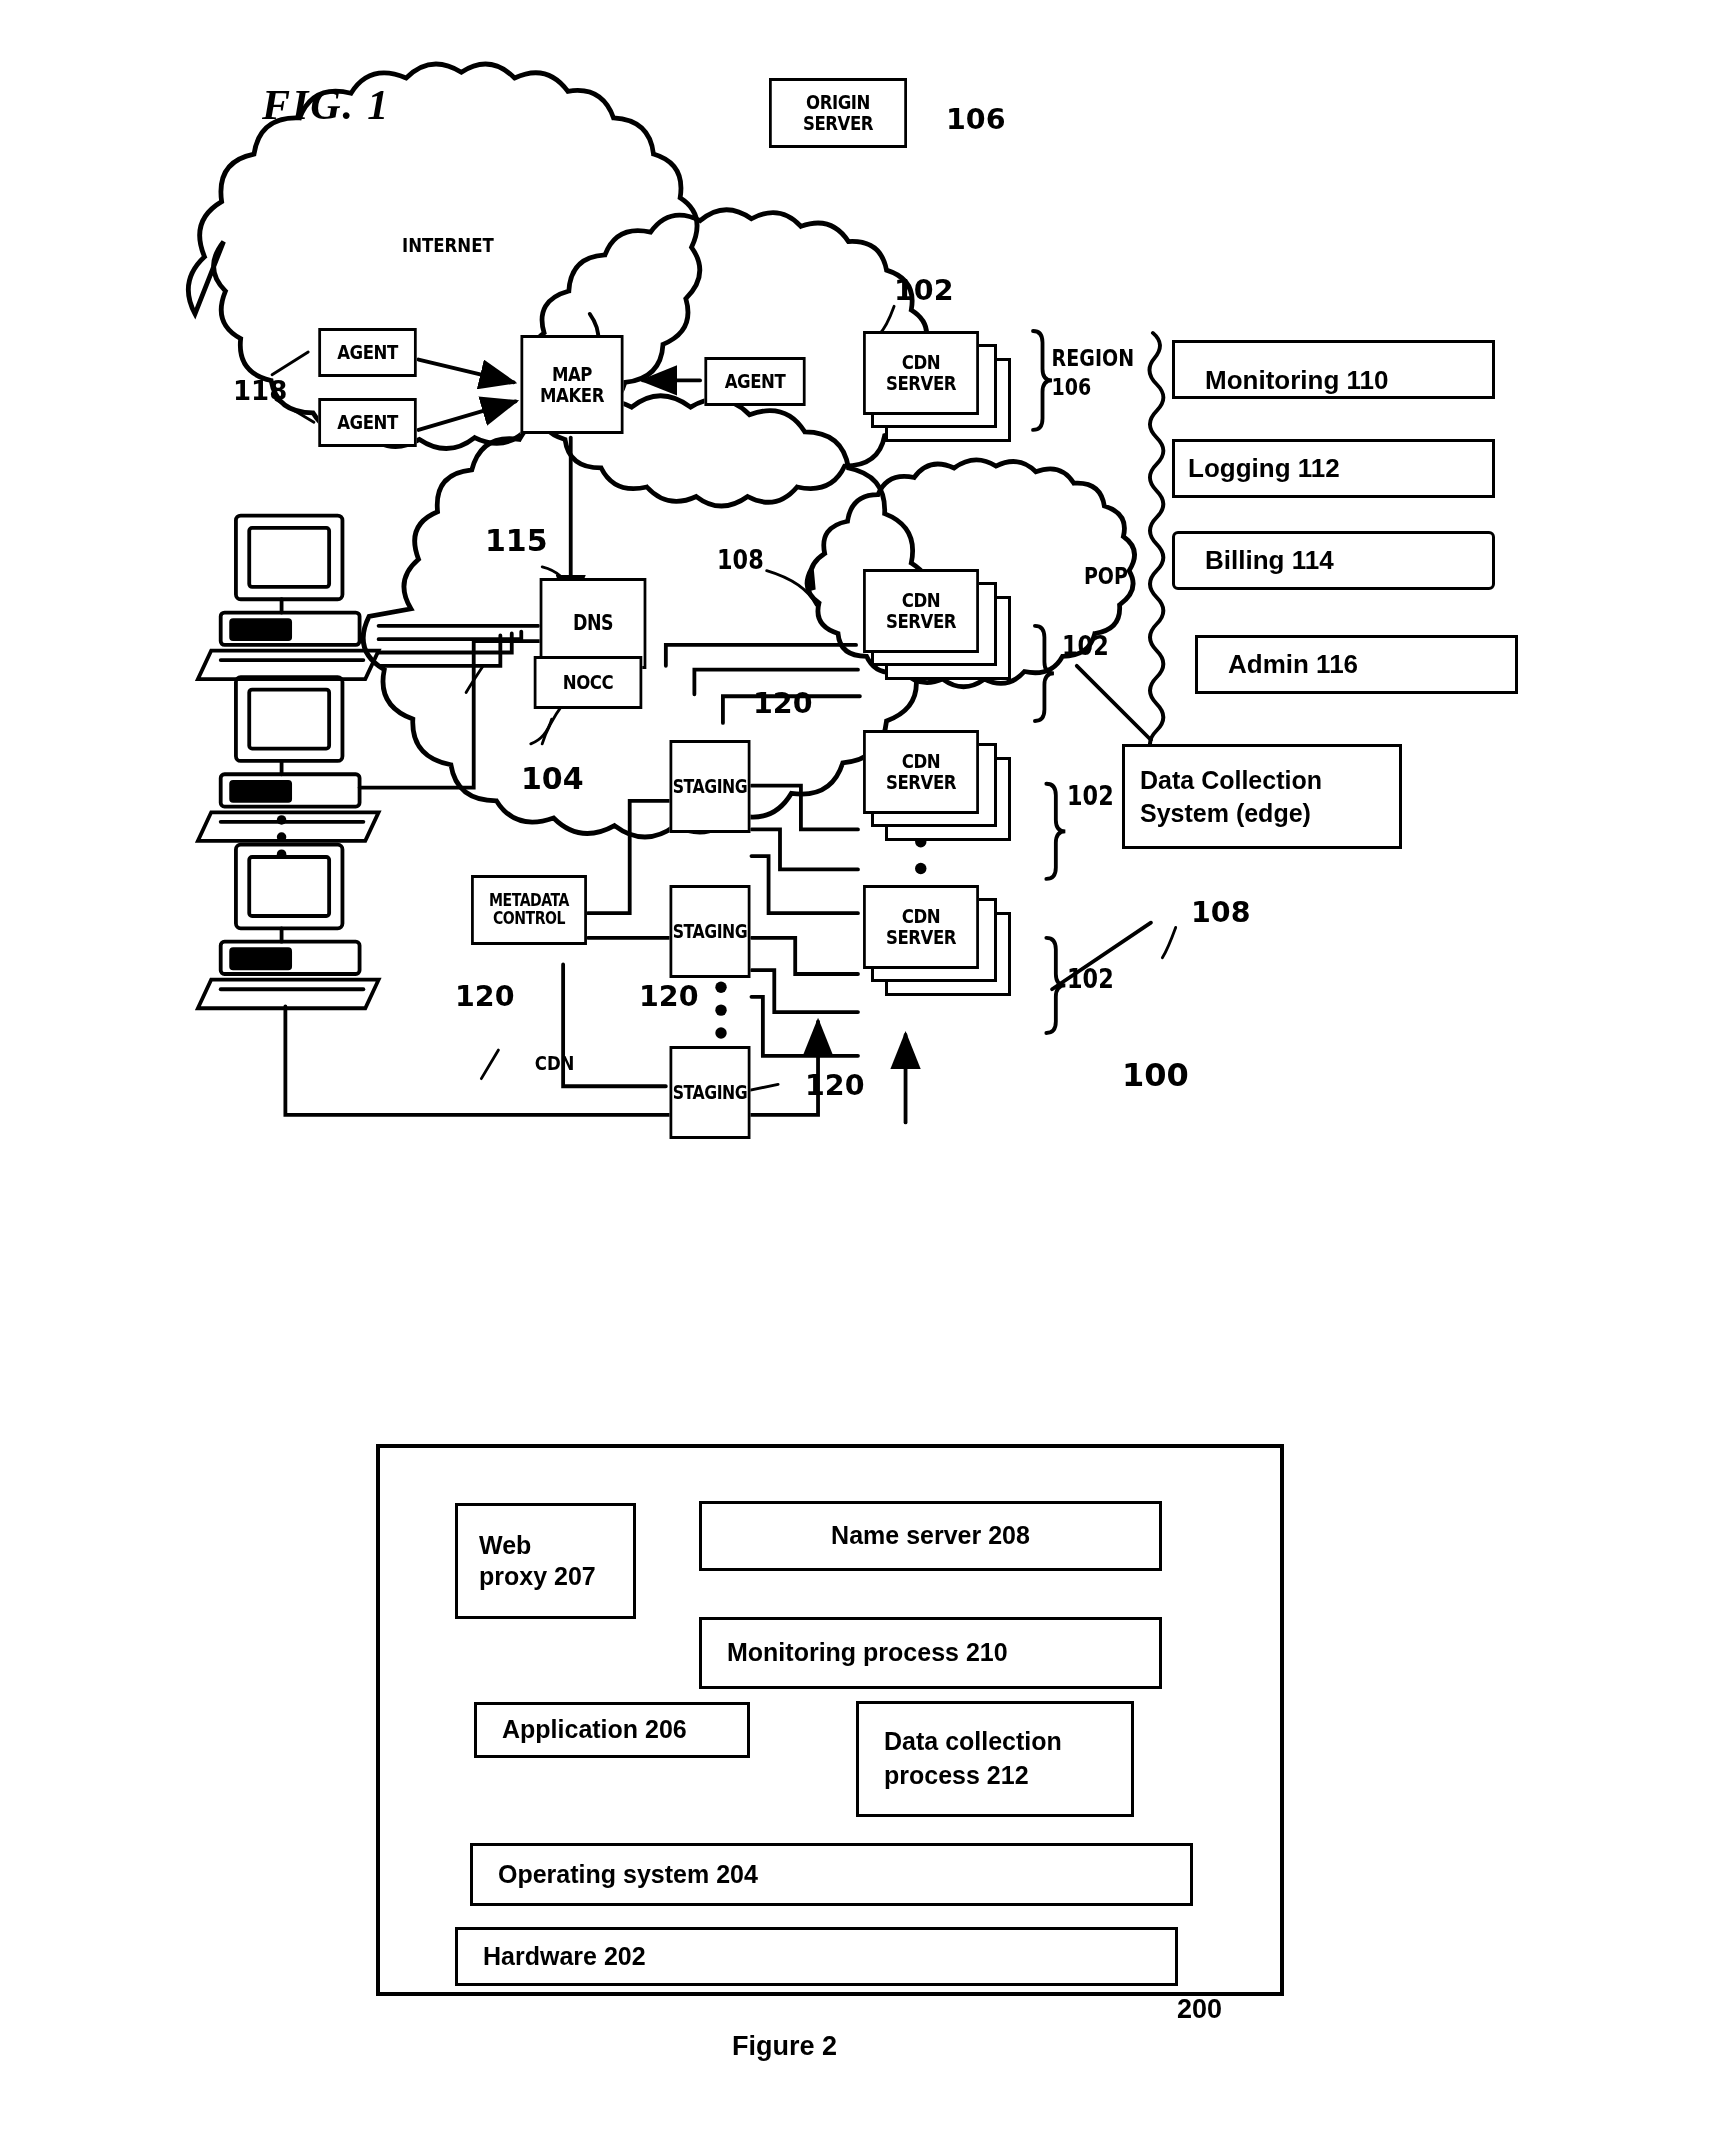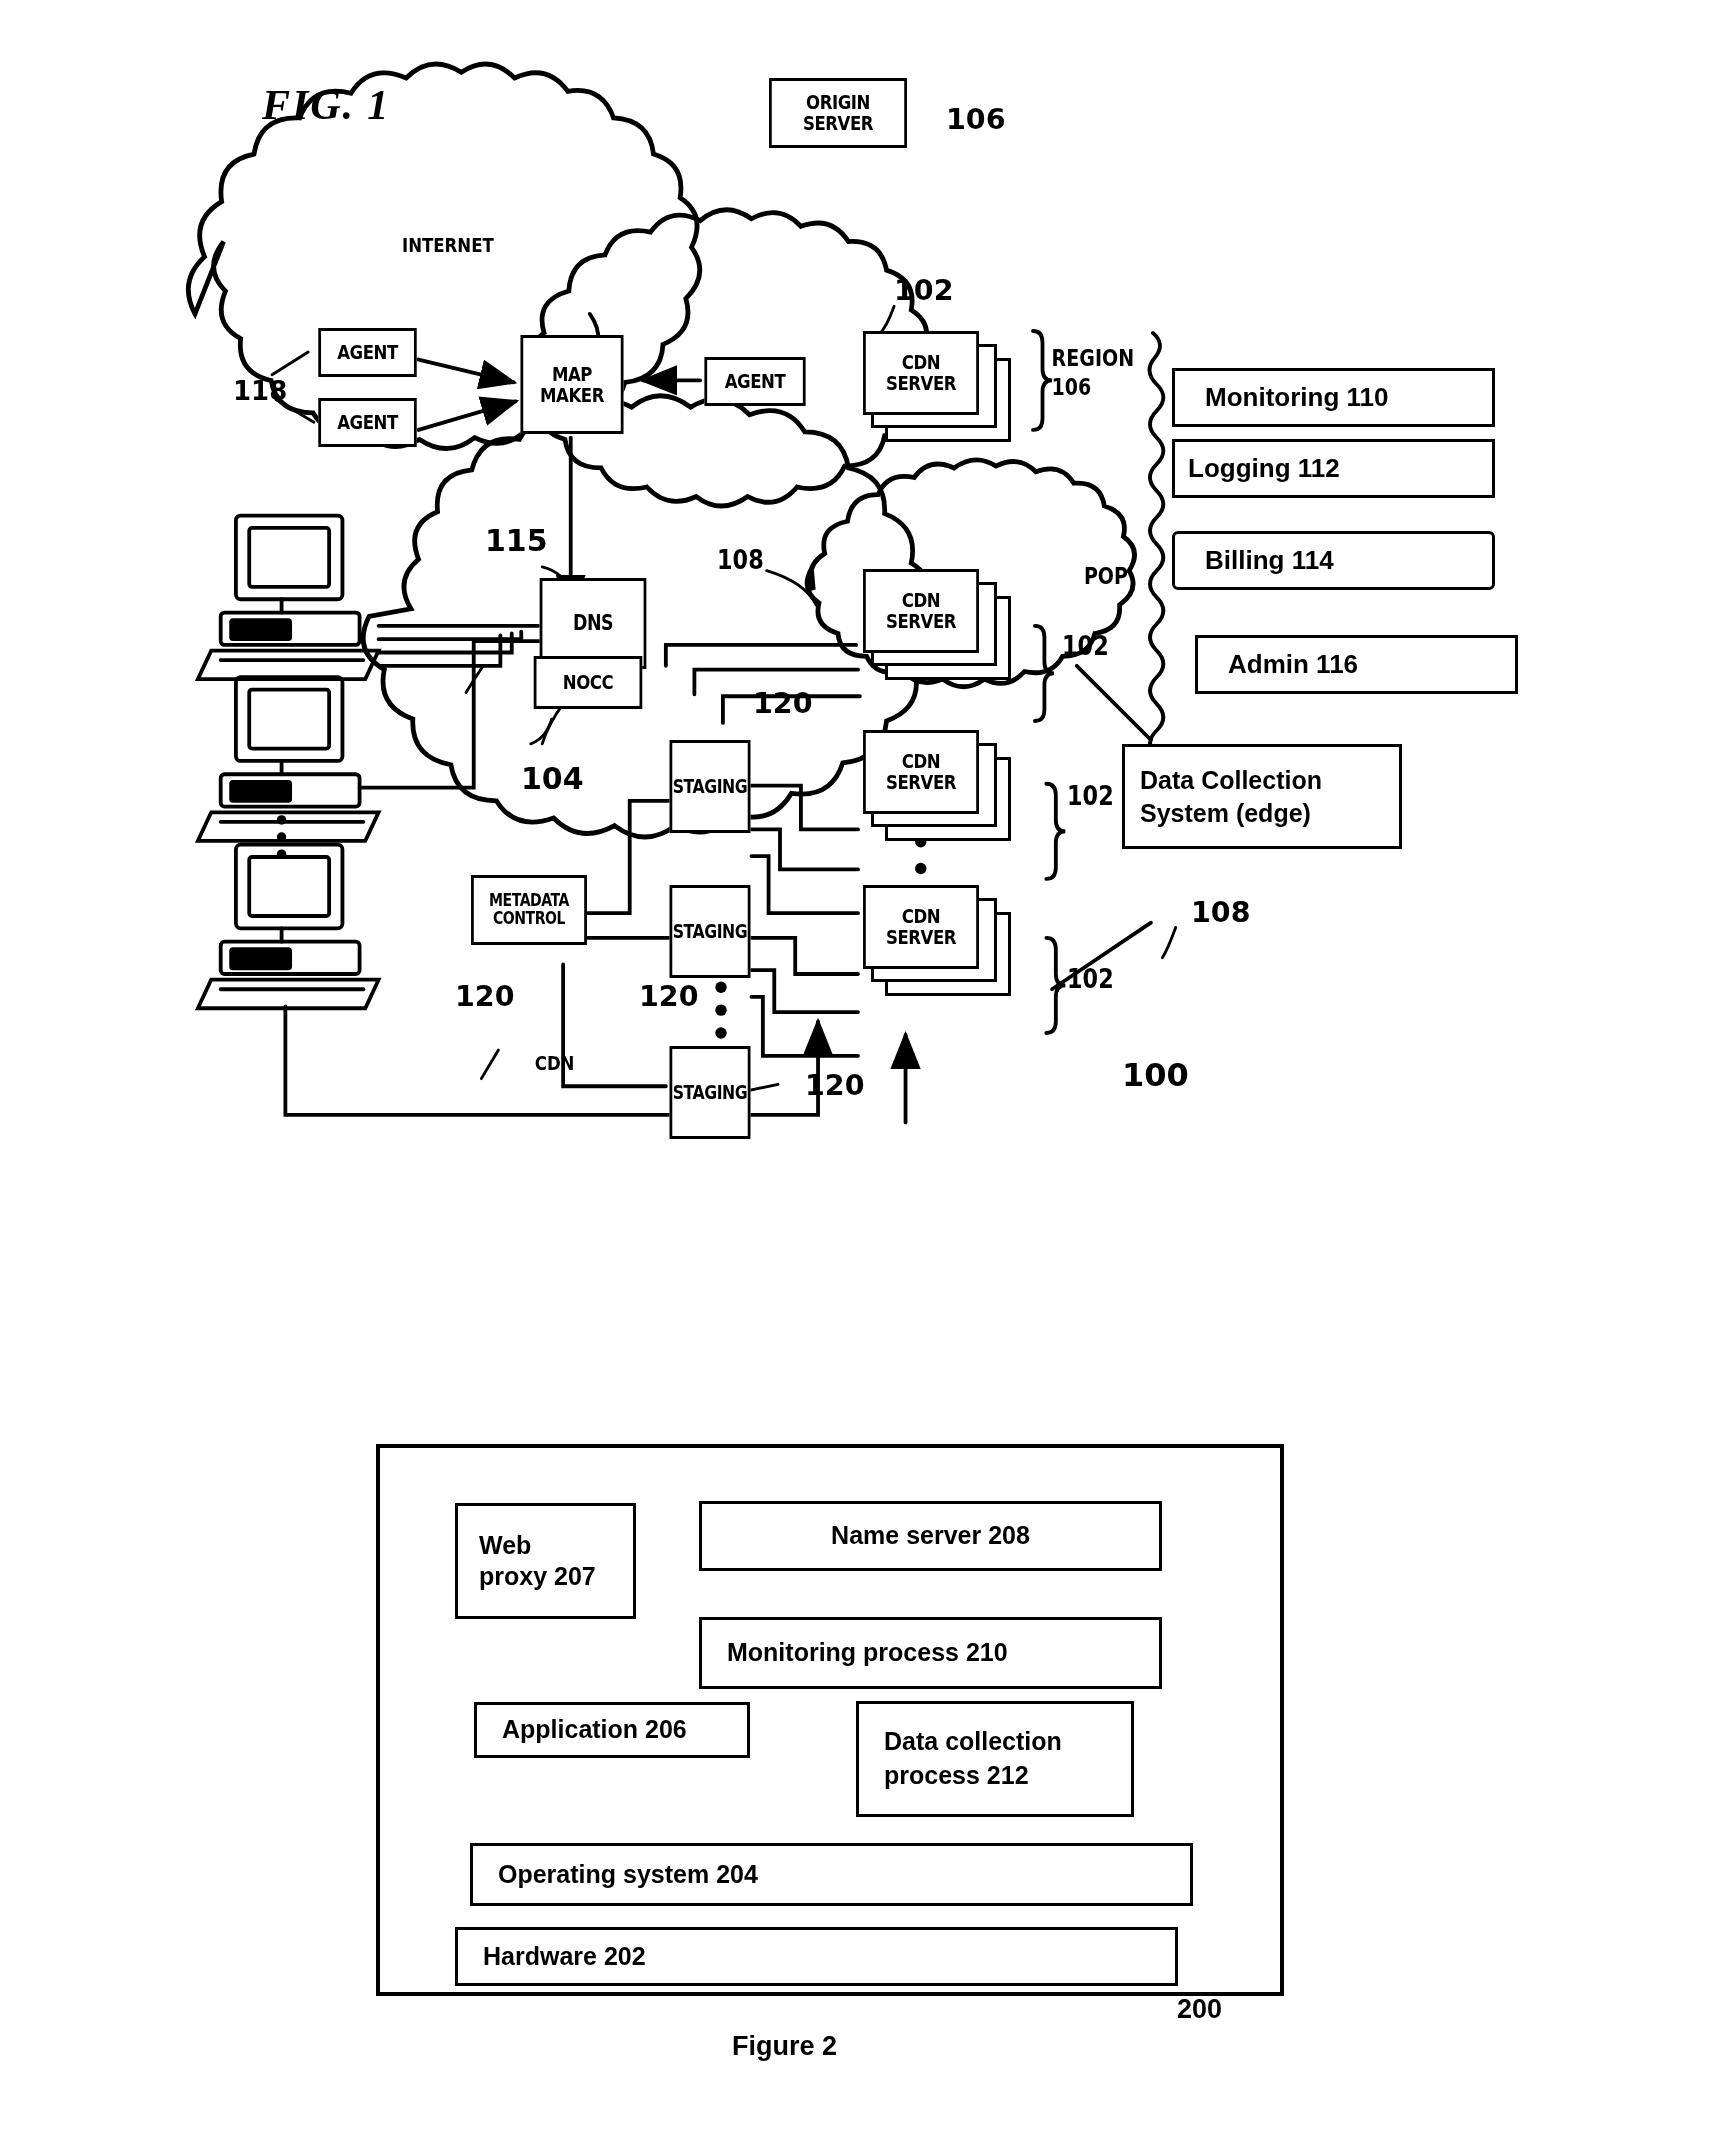--- a/index.html
+++ b/index.html
@@ -313,21 +313,21 @@
   <div class="abs hand" style="left:533px;top:1051px;font-size:20px;font-weight:bold;">CDN</div>
   <div class="refnum" style="left:1122px;top:1056px;font-size:32px;">100</div>
 
   <div class="abs" style="left:1122px;top:744px;width:280px;height:105px;border:3.8px solid #000;box-sizing:border-box;
               background:#fff;display:flex;align-items:center;padding-left:15px;">
     <span style="font-size:25px;font-weight:bold;white-space:pre-line;line-height:1.3;">Data Collection
 System (edge)</span>
   </div>
   <div class="refnum" style="left:1191px;top:896px;font-size:28.5px;">108</div>
 
-  <div class="svcbox" style="left:1172px;top:368px;width:323px;height:59px;">
+  <div class="svcbox" style="left:1172px;top:340px;width:323px;height:59px;align-items:flex-end;">
     <span>Monitoring 110</span>
   </div>
   <div class="svcbox" style="left:1172px;top:439px;width:323px;height:59px;padding-left:13px;">
     <span>Logging 112</span>
   </div>
   <div class="svcbox" style="left:1172px;top:531px;width:323px;height:59px;border-radius:6px;">
     <span>Billing 114</span>
   </div>
   <div class="svcbox" style="left:1172px;top:635px;width:323px;height:59px;margin-left:23px;">
     <span>Admin 116</span>

